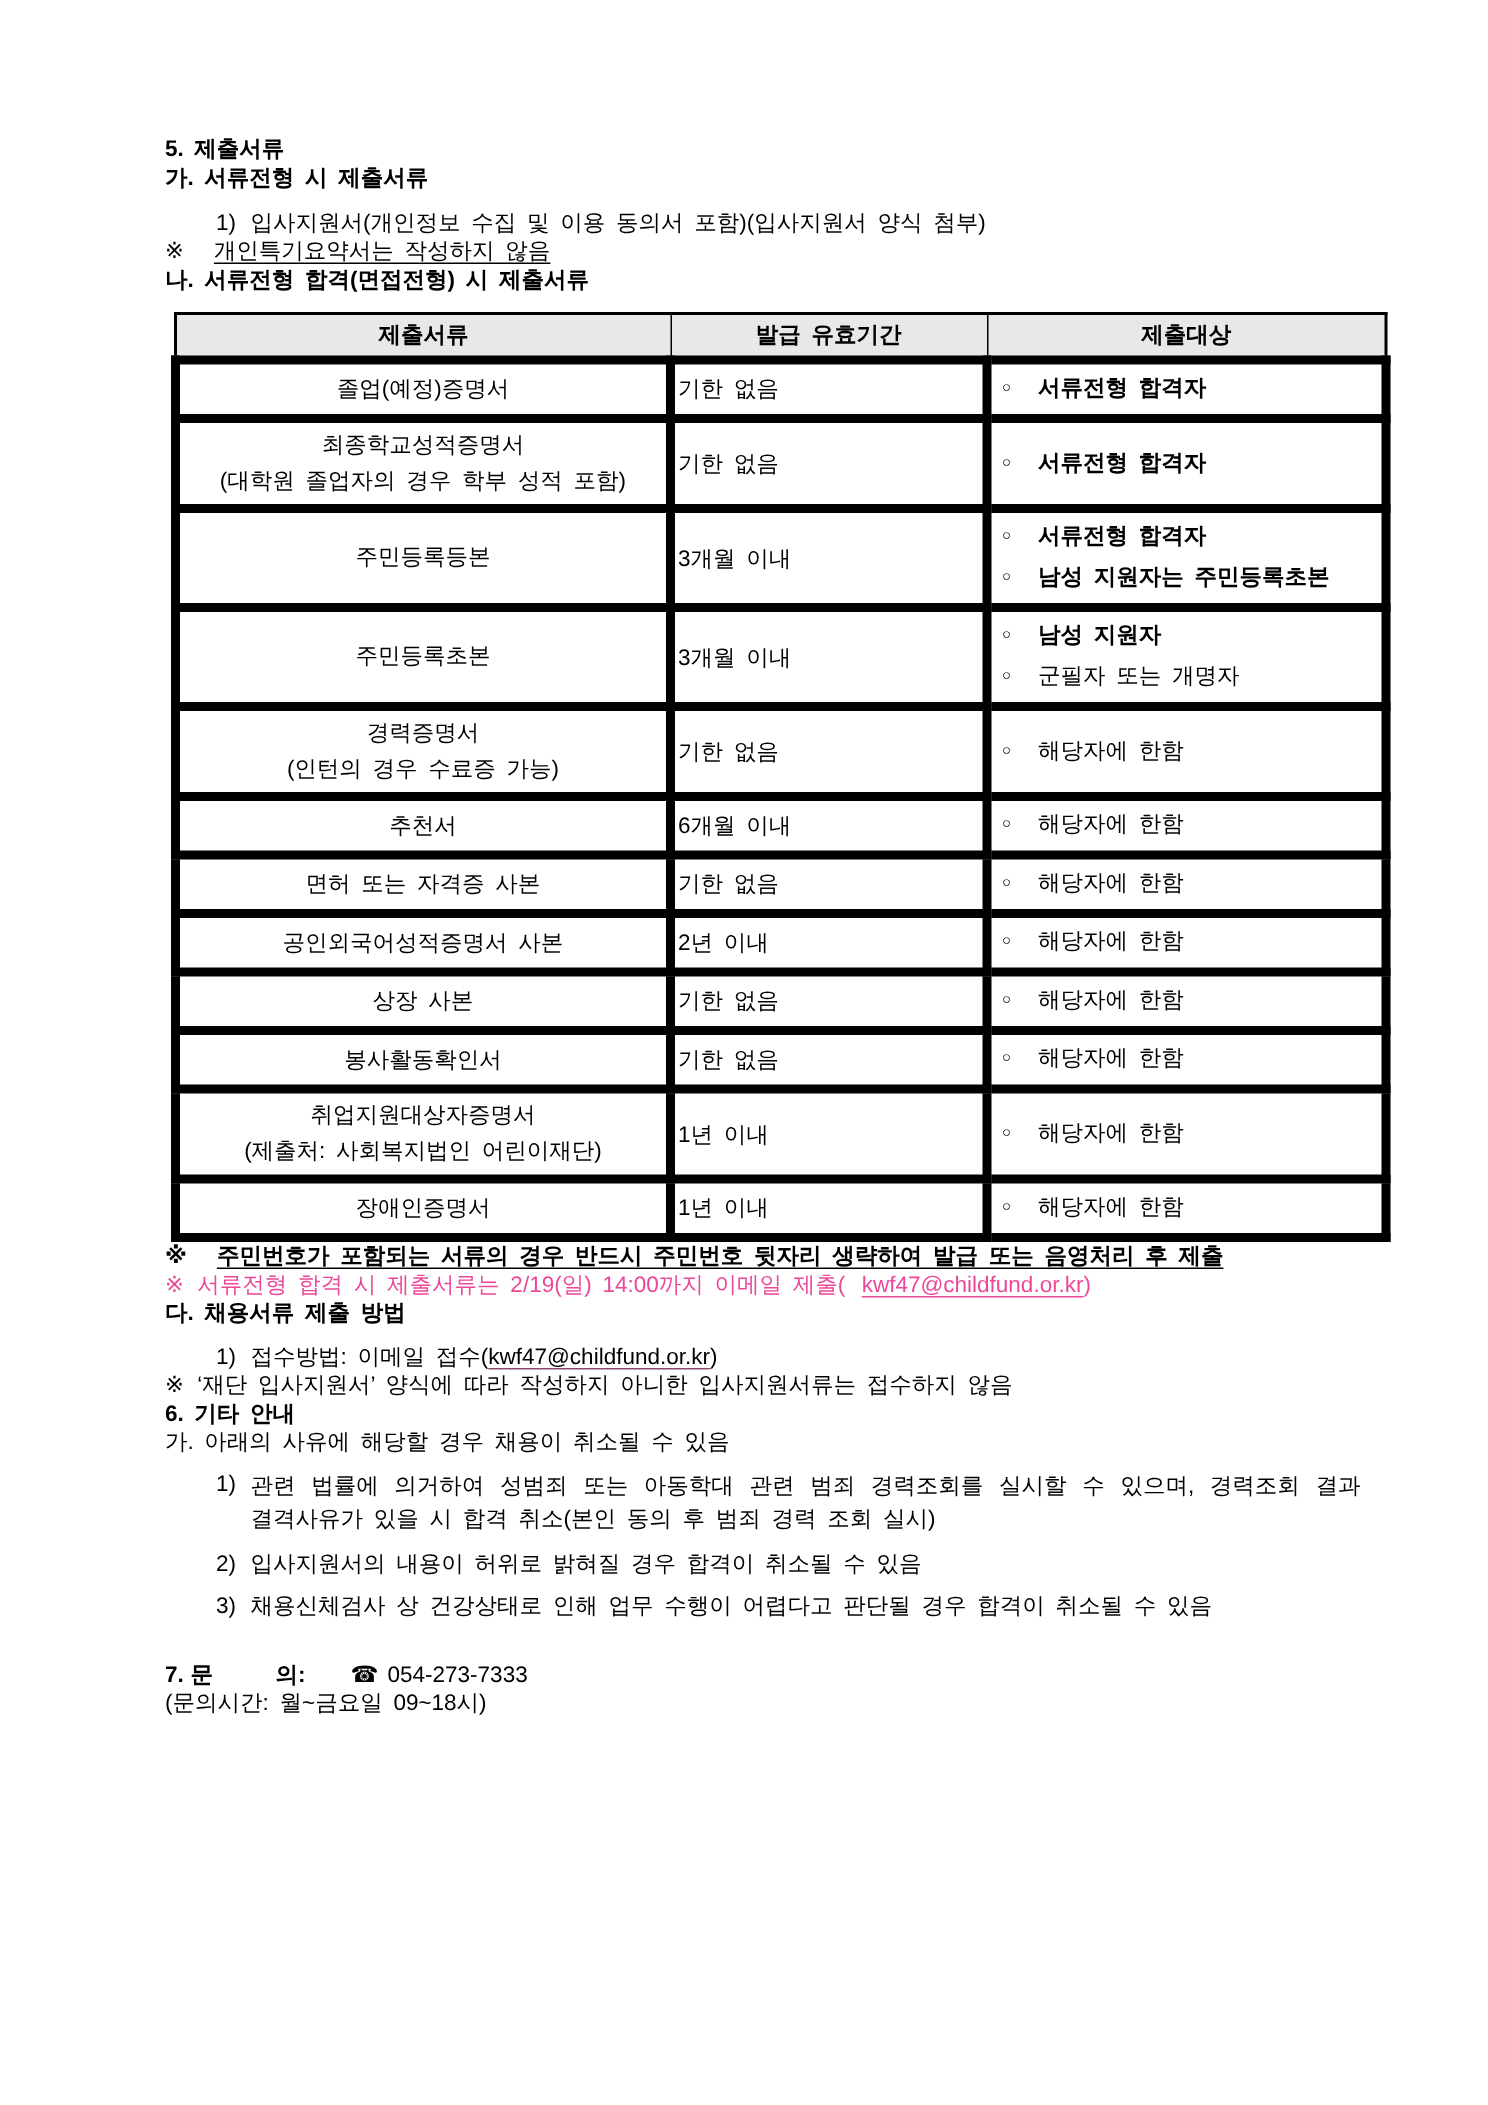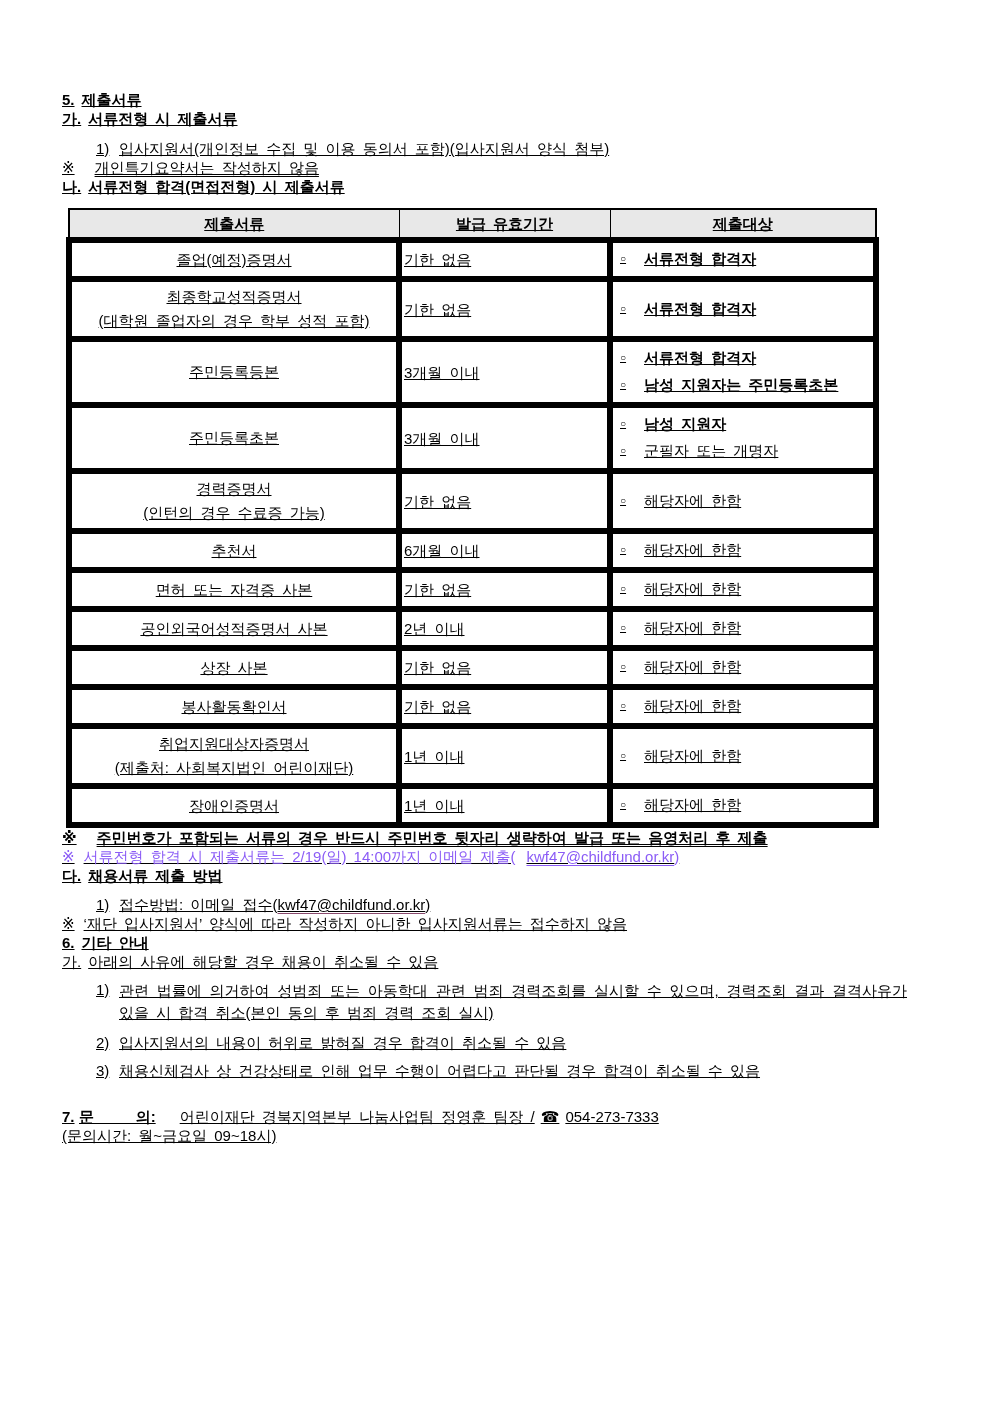--- a/index.html
+++ b/index.html
@@ -3,38 +3,38 @@
 <meta charset="utf-8">
 <style>
   * { box-sizing: border-box; }
   html,body { margin:0; padding:0; background:#ffffff; }
   body {
     width:992px; height:1403px;
     font-family:"Liberation Sans","DejaVu Sans",sans-serif;
     color:#000; font-size:15px; line-height:19px;
     word-break:keep-all; overflow:hidden;
   }
-  .page { width:992px; height:1403px; padding:90px 85px 0 62px; position:relative;text-decoration:underline; }
+  .page { width:992px; height:1403px; padding:90px 85px 0 110px; position:relative; }
   p.ln { margin:0; word-spacing:3px; }
   .bold { font-weight:bold; }
   .item { display:flex; word-spacing:3px; }
   .item .inum { flex:0 0 23px; }
   .item .txt { flex:1; }
   .just { text-align:justify; line-height:22px; }
   .num { margin-right:7px; }
   .mark { margin-right:9px; }
   .ind1 { margin-left:19px; }
   .ind2 { margin-left:34px; }
   .ind3 { margin-left:55px; }
   .mt4{margin-top:4px}.mt7{margin-top:7px}.mt9{margin-top:9px}
   .mt10{margin-top:10px}.mt11{margin-top:11px}.mt12{margin-top:12px}
   .mt27{margin-top:27px}.mt33{margin-top:33px}.mt36{margin-top:36px}
   .ul { text-decoration:underline; text-underline-offset:3px;margin-left:11px; }
   .ul2 { text-decoration:underline; text-underline-offset:3px; text-decoration-color:#8a4a6e; }
-  .blue { color:#8b5cf6; }
+  .blue { color:#ec4899; }
   .email { color:inherit; cursor:pointer; }
 
   
   table.doc-table {
     border-collapse:collapse; width:807px; margin-left:4px;
     border:2px solid #000; table-layout:fixed;
   }
   .doc-table col.w1{width:330px} .doc-table col.w2{width:211px} .doc-table col.w3{width:266px}
   .doc-table th {
     background:#e8e8e8; font-weight:bold; font-size:15px;
@@ -278,20 +278,19 @@
 
   <div class="item ind2 mt9">
     <span class="inum">3)</span>
     <span class="txt">채용신체검사 상 건강상태로 인해 업무 수행이 어렵다고 판단될 경우 합격이 취소될 수 있음</span>
   </div>
 
 
   <div class="s7row mt27">
     <span class="n7 bold">7.</span>
     <span class="s7label bold">문          의:</span>
-    <span>어린이재단 경북지역본부 나눔사업팀 정영훈 팀장 /</span>
     <span class="phone-ico">☎</span>
     <span>054-273-7333</span>
   </div>
 
   <p class="ln s7hours mt7">(문의시간: 월~금요일 09~18시)</p>
 
 </div>
 
 </body></html>

